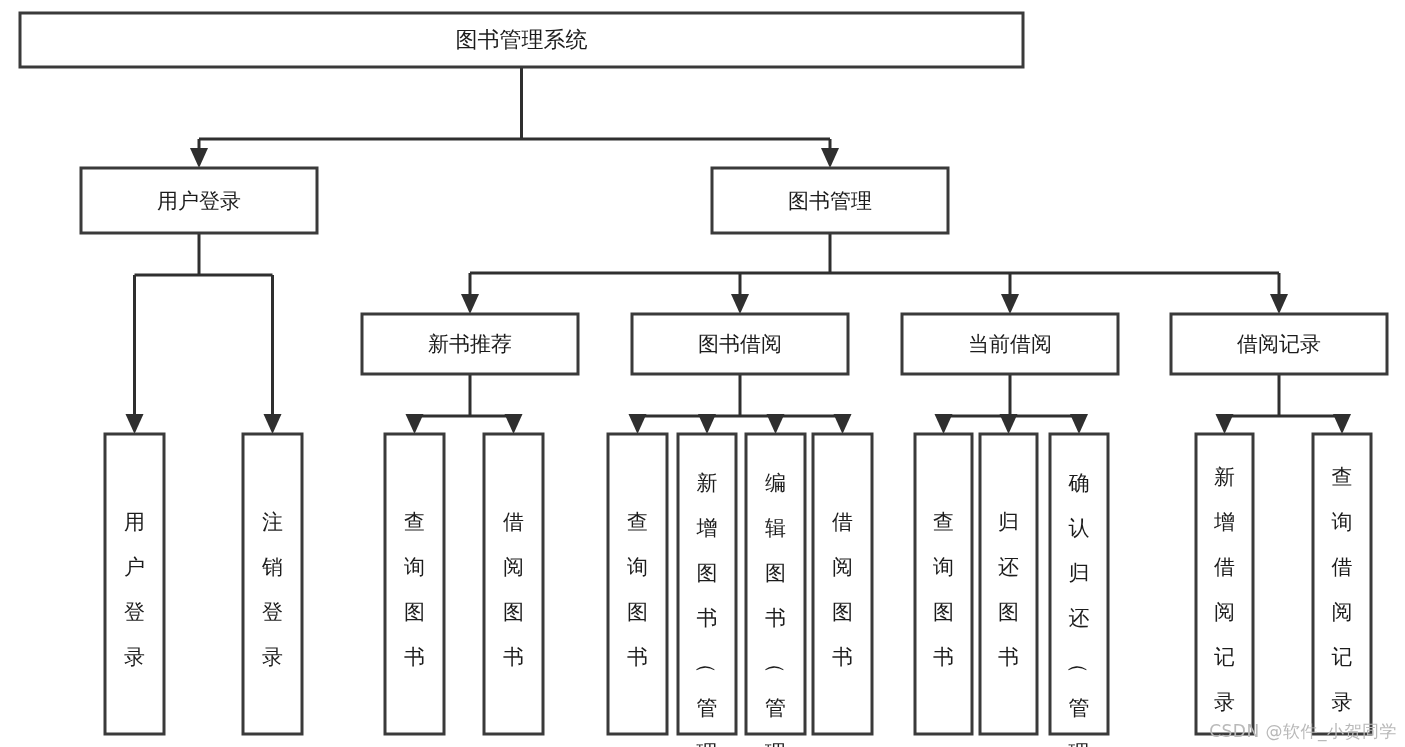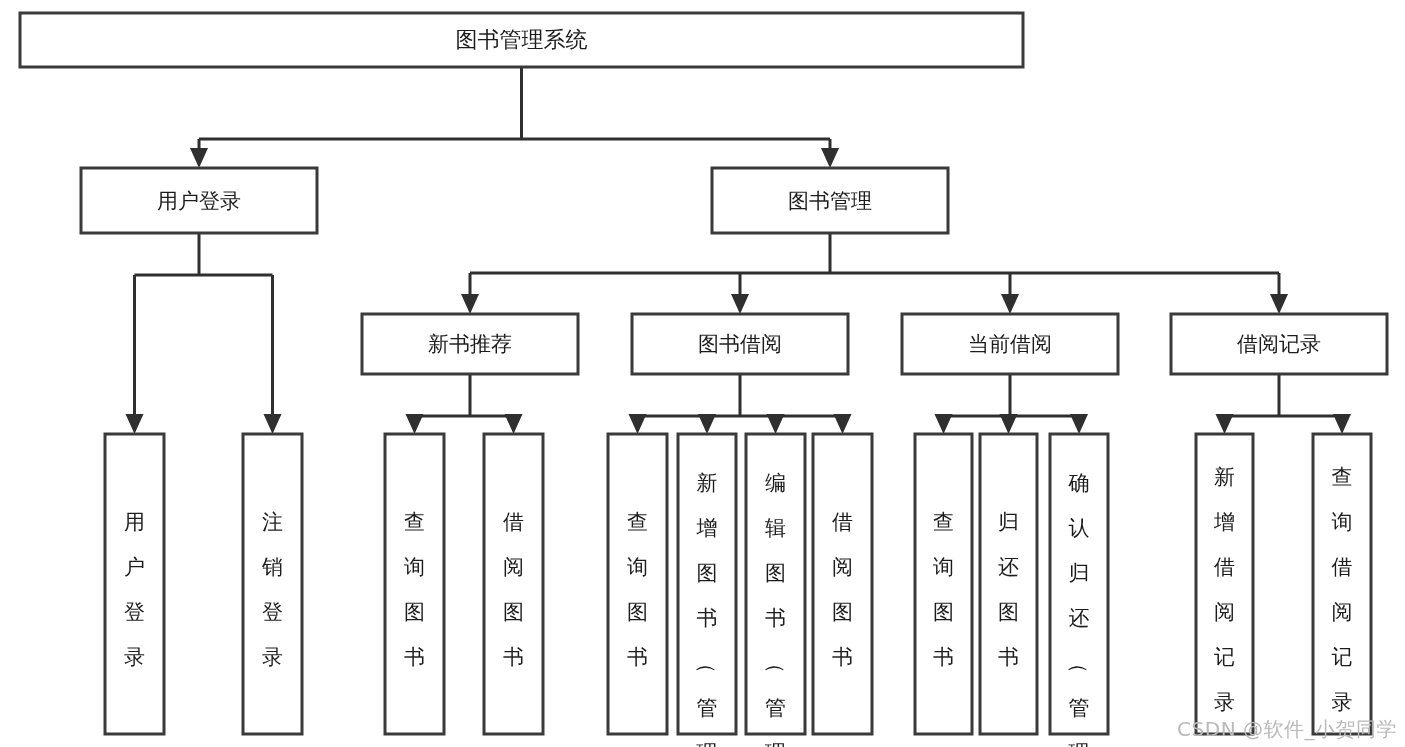--- a/index.html
+++ b/index.html
@@ -58,21 +58,21 @@
   }
   .arrow-head {
     fill: #2f2f2f;
     stroke: none;
   }
   .watermark {
     position: absolute;
     right: 8px;
     bottom: 4px;
     font-family: "DejaVu Sans", "Liberation Sans", sans-serif;
-    font-size: 20px;
+    font-size: 17px;
     color: #b9b9b9;
     letter-spacing: 0.5px;
     white-space: nowrap;
     pointer-events: none;
   }
 </style>
 </head>
 <body>
 
 <div id="diagram-root">

